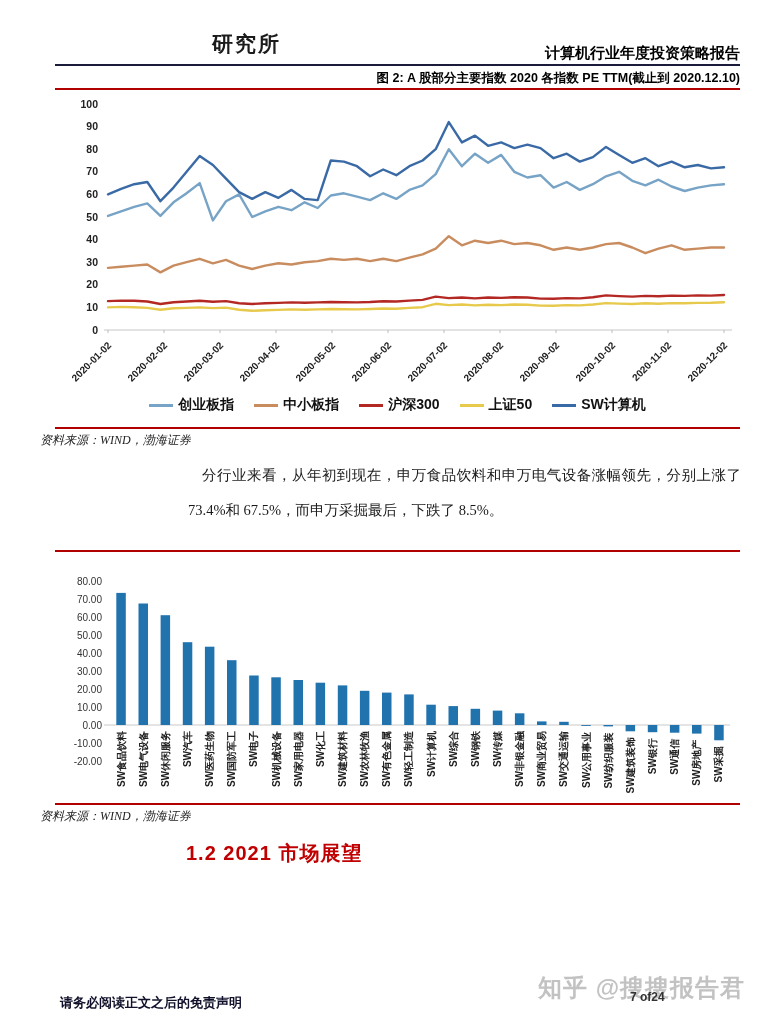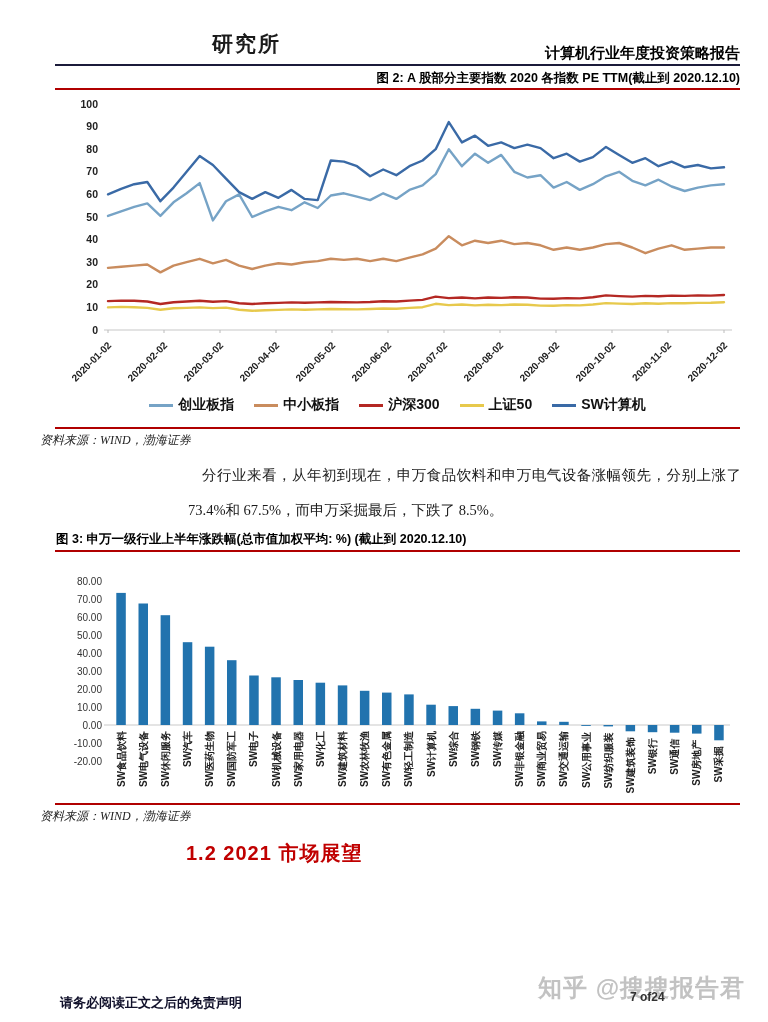--- a/index.html
+++ b/index.html
@@ -108,21 +108,20 @@
       <div class="legend-item">
         <span class="legend-swatch" style="background: rgb(58, 106, 166);"></span>
         <span>SW计算机</span>
       </div>
     </div>
   <div class="red-rule" style="top:427px;height:2px;"></div>
   <div class="source-line" style="top:432px;">资料来源：WIND，渤海证券</div>
 
   <div class="para" id="para1">分行业来看，从年初到现在，申万食品饮料和申万电气设备涨幅领先，分别上涨了 73.4%和 67.5%，而申万采掘最后，下跌了 8.5%。</div>
 
-  <div class="fig-caption" style="top:531px;">图 3: 申万一级行业上半年涨跌幅(总市值加权平均: %) (截止到 2020.12.10)</div>
   <div class="red-rule" style="top:550px;"></div>
   <div class="chart-box" style="top:555px;" id="bar-chart"><svg viewBox="0 0 682 248" width="682" height="248">
         <text x="44" y="29.5" text-anchor="end" font-size="10" fill="#333">80.00</text>
         <text x="44" y="47.5" text-anchor="end" font-size="10" fill="#333">70.00</text>
         <text x="44" y="65.5" text-anchor="end" font-size="10" fill="#333">60.00</text>
         <text x="44" y="83.5" text-anchor="end" font-size="10" fill="#333">50.00</text>
         <text x="44" y="101.5" text-anchor="end" font-size="10" fill="#333">40.00</text>
         <text x="44" y="119.5" text-anchor="end" font-size="10" fill="#333">30.00</text>
         <text x="44" y="137.5" text-anchor="end" font-size="10" fill="#333">20.00</text>
         <text x="44" y="155.5" text-anchor="end" font-size="10" fill="#333">10.00</text>

